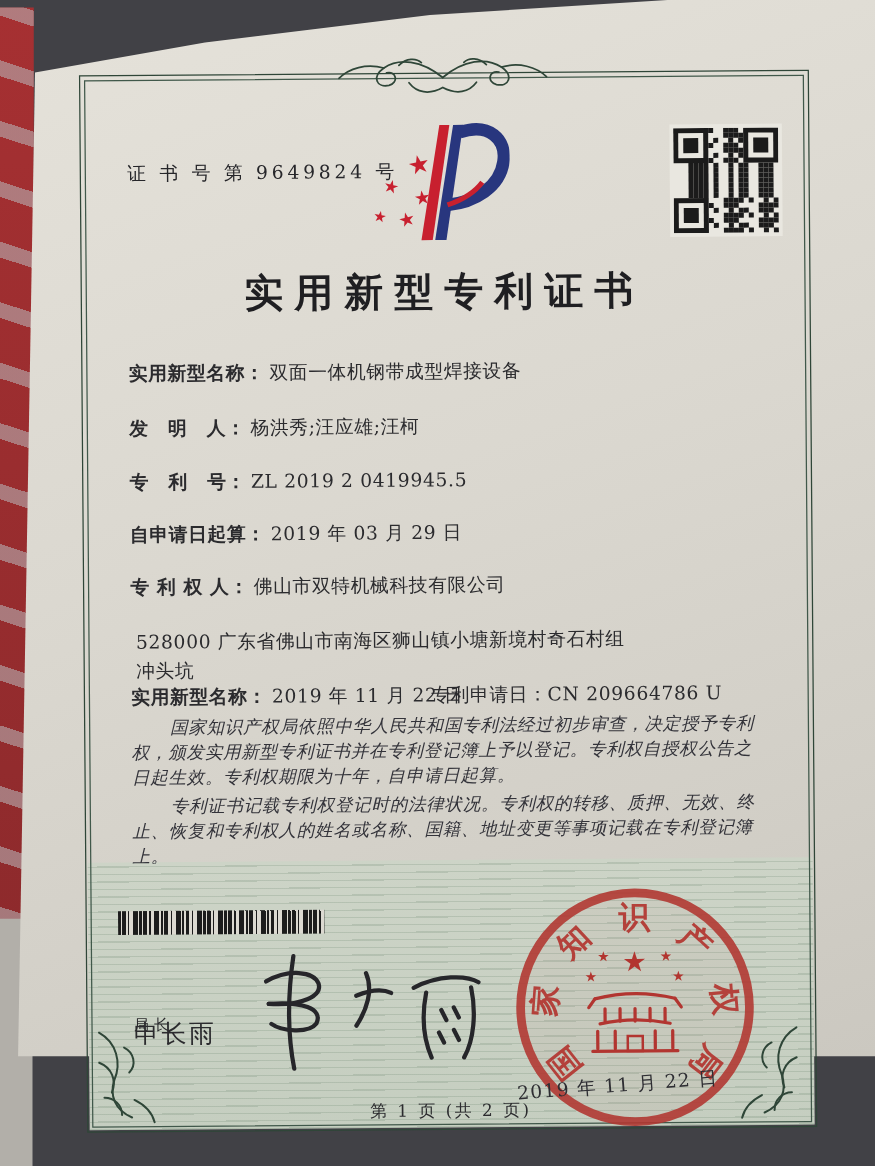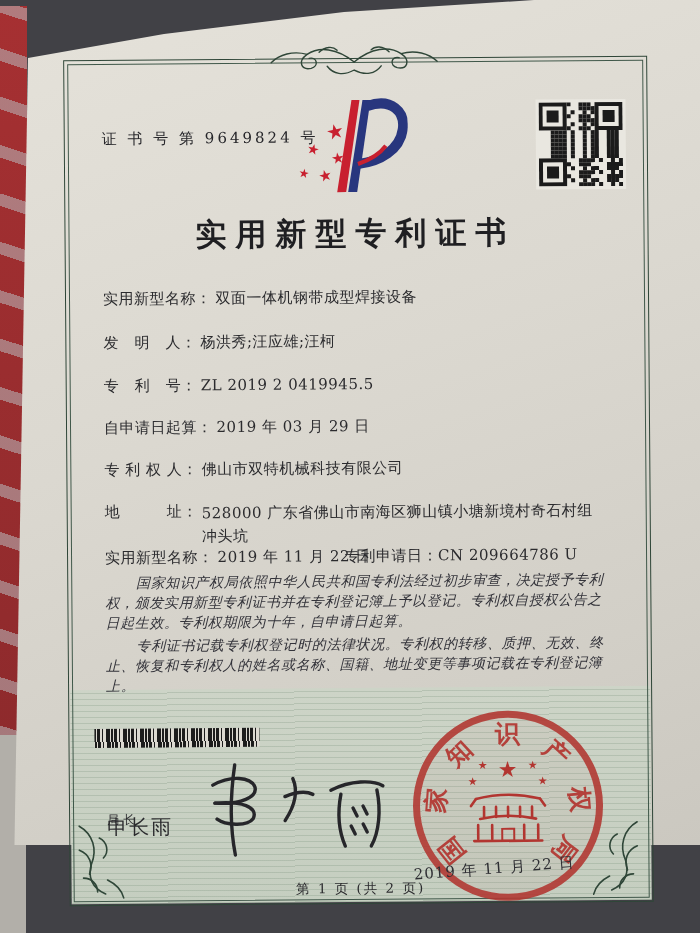--- a/index.html
+++ b/index.html
@@ -43,21 +43,21 @@
   .cert-no{
     position:absolute;left:90px;top:128px;font-size:15px;letter-spacing:3px;color:#26262a;
   }
   .logo{position:absolute;left:278px;top:96px;}
   .qr{position:absolute;left:524px;top:101px;background:#e9e7e0;padding:3px;}
   .title{
     position:absolute;left:52px;top:213px;width:582px;text-align:center;
     font-size:31px;font-weight:bold;letter-spacing:9px;color:#1f1f22;
   }
   .row{position:absolute;left:90px;font-size:15px;letter-spacing:.5px;color:#2b2b2e;display:flex;}
-  .row .lbl{white-space:nowrap;}
+  .row .lbl{white-space:nowrap;font-weight:bold;}
   .row .val{margin-left:4px;}
   .row-name{top:288px;} .row-inventor{top:332px;} .row-patno{top:375px;}
   .row-filing{top:417px;} .row-patentee{top:459px;}
   .row-address{top:501px;} .row-address .val{width:398px;line-height:1.5;}
   .row-grant{top:547px;width:540px;}
   .grant-no{position:absolute;left:330px;top:547px;font-size:15px;letter-spacing:.5px;display:flex;}
   .paras{
     position:absolute;left:90px;top:571px;width:504px;
     font-size:14px;line-height:20px;font-style:italic;letter-spacing:.6px;color:#33333a;
   }
@@ -334,21 +334,20 @@
     </div>
     <div class="row row-filing">
       <span class="lbl">自申请日起算：</span>
       <span class="val">2019 年 03 月 29 日</span>
     </div>
     <div class="row row-patentee">
       <span class="lbl">专 利 权 人：</span>
       <span class="val">佛山市双特机械科技有限公司</span>
     </div>
     <div class="row row-address">
-      <span class="lbl">地　　　址：</span>
       <span class="val">528000 广东省佛山市南海区狮山镇小塘新境村奇石村组冲头坑</span>
     </div>
     <div class="row row-grant">
       <span class="lbl">实用新型名称：</span>
       <span class="val">2019 年 11 月 22 日</span>
     </div>
     <div class="grant-no">
       <span class="lbl">专利申请日：</span>
       <span class="val">CN 209664786 U</span>
     </div>

